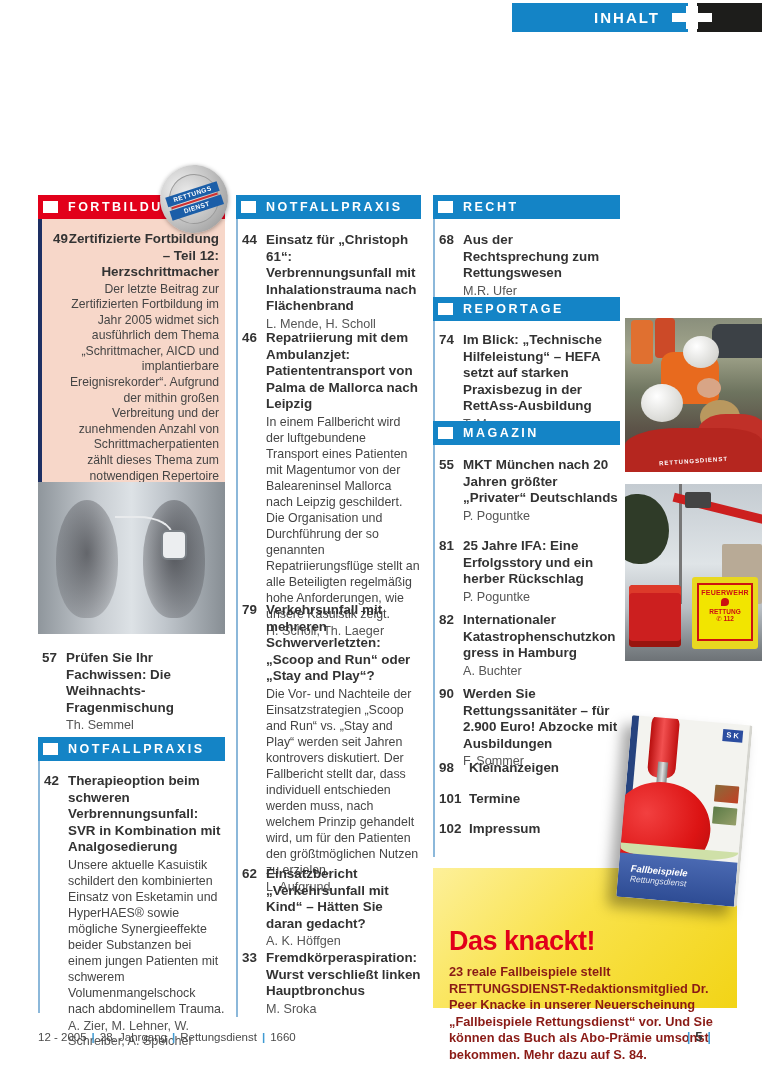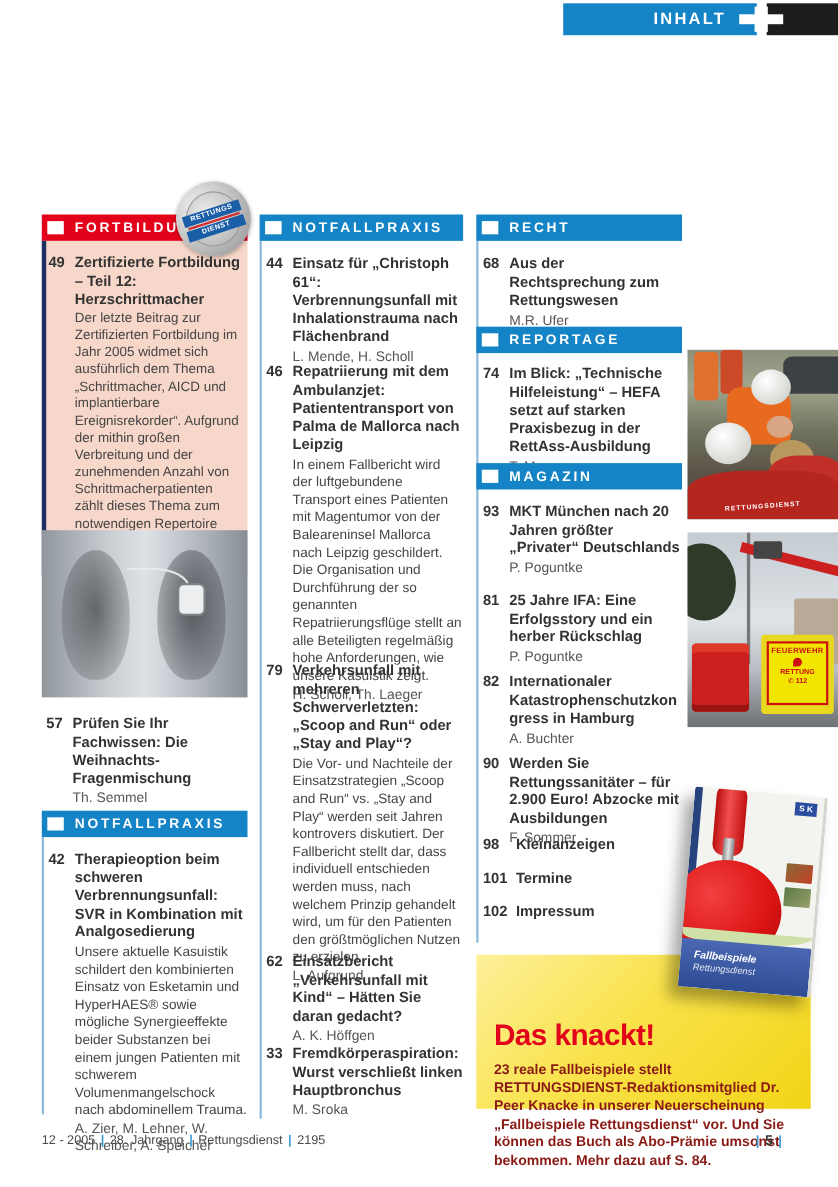--- a/index.html
+++ b/index.html
@@ -27,21 +27,21 @@
   
   .art{position:absolute;display:flex;}
   .num{min-width:24px;font-size:13.4px;font-weight:bold;color:#333;line-height:16.5px;}
   .abody{flex:1;overflow-wrap:anywhere;}
   .atitle{font-size:13.4px;font-weight:bold;color:#333;line-height:16.5px;}
   .adesc{font-size:12.4px;color:#454545;line-height:16px;margin-top:1px;}
   .aauth{font-size:12.6px;color:#555;line-height:15px;margin-top:2px;}
 
   
   .pink{position:absolute;left:38px;top:219px;width:187px;height:304px;background:#f7d7c9;
-        border-left:4px solid #1d2f63;box-sizing:border-box;padding:12px 6px 0 2px;overflow:hidden;}
+        border-left:4px solid #1d2f63;box-sizing:border-box;padding:12px 6px 0 2px;overflow:hidden;text-align:right;}
   .pink .art{position:static;}
 
   
   .seal{position:absolute;left:160px;top:165px;width:68px;height:68px;border-radius:50%;z-index:5;
         background:radial-gradient(circle at 35% 30%,#f2f2f2,#bdbdbd 55%,#8e8e8e);
         box-shadow:0 1px 4px rgba(0,0,0,.35);transform:rotate(-18deg);}
   .seal-inner{position:absolute;left:9px;top:9px;right:9px;bottom:9px;border-radius:50%;
         background:radial-gradient(circle at 40% 35%,#ececec,#adadad);border:1px solid #9a9a9a;}
   .seal-band{position:absolute;left:7px;right:7px;height:10px;background:#1b5ea8;color:#fff;
         font-size:6.5px;font-weight:bold;text-align:center;line-height:10px;letter-spacing:.5px;}
@@ -247,21 +247,21 @@
     <div class="num">74</div>
     <div class="abody">
       <div class="atitle">Im Blick: „Technische Hilfeleistung“ – HEFA setzt auf starken Praxisbezug in der RettAss-Ausbildung</div>
       <div class="aauth">T. Moeser</div>
     </div>
   </div>
 
   <div class="sec-hdr hdr-blue" style="left:433px;top:421px;width:187px">MAGAZIN</div>
 
   <div class="art" style="left:439px;top:457px;width:181px">
-    <div class="num">93</div>
+    <div class="num">55</div>
     <div class="abody">
       <div class="atitle">MKT München nach 20 Jahren größter „Privater“ Deutschlands</div>
       <div class="aauth">P. Poguntke</div>
     </div>
   </div>
 
   <div class="art" style="left:439px;top:538px;width:181px">
     <div class="num">81</div>
     <div class="abody">
       <div class="atitle">25 Jahre IFA: Eine Erfolgsstory und ein herber Rückschlag</div>
@@ -354,19 +354,19 @@
       <div class="book-thumb bt2"></div>
       <div class="book-green"></div>
       <div class="book-band">
         <div class="bb1">Fallbeispiele</div>
         <div class="bb2">Rettungsdienst</div>
       </div>
     </div>
   </div>
 
   <div class="footer">
-    <span>12 - 2005</span><span class="sep">|</span><span>28. Jahrgang</span><span class="sep">|</span><span>Rettungsdienst</span><span class="sep">|</span><span>2195</span>
+    <span>12 - 2005</span><span class="sep">|</span><span>28. Jahrgang</span><span class="sep">|</span><span>Rettungsdienst</span><span class="sep">|</span><span>1660</span>
   </div>
   <div class="pageno">
     <span class="sep">|</span><b>5</b><span class="sep">|</span>
   </div>
 
 </div>
 
 </body></html>

